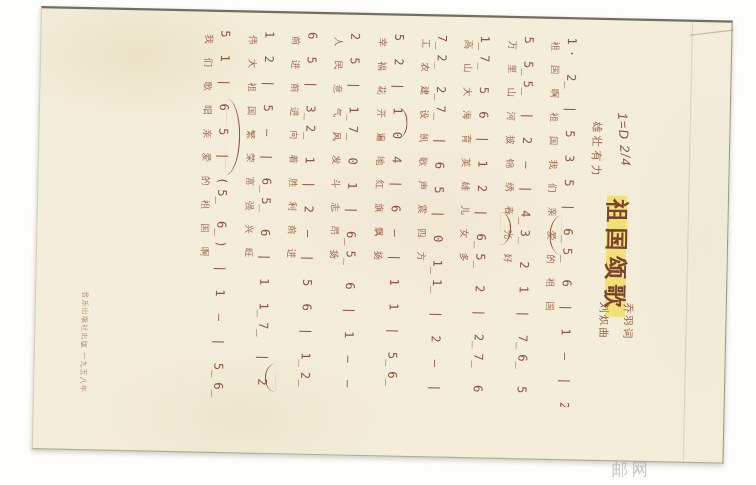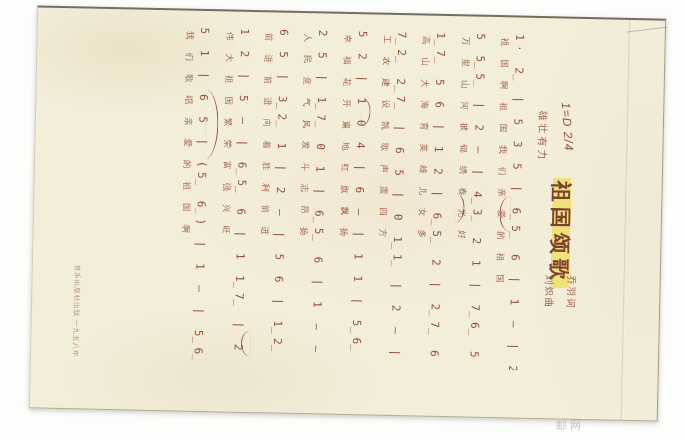--- a/index.html
+++ b/index.html
@@ -46,21 +46,21 @@
   .lyrics{position:absolute;left:20px;width:332px;font-size:8.5px;letter-spacing:13px;
          color:#a06348;white-space:nowrap;overflow:hidden;}
 
   .arc{position:absolute;pointer-events:none;}
   .arc.up{border-top:1px solid #94523c;border-radius:50% 50% 0 0/100% 100% 0 0;}
   .arc.down{border-bottom:1px solid #94523c;border-radius:0 0 50% 50%/0 0 100% 100%;}
 
   .publisher{position:absolute;left:256px;top:578px;font-size:6.5px;letter-spacing:1px;
          color:#b18b6e;}
 
-  .watermark{position:absolute;left:556px;top:418px;font-size:11px;letter-spacing:3px;
+  .watermark{position:absolute;left:556px;top:418px;font-size:15px;letter-spacing:3px;
          color:rgba(135,135,135,.45);}
 </style>
 </head>
 <body>
 
 <div id="canvas">
 
   <div id="paper">
     <div id="stains"></div>
     <div class="crease-v"></div>

